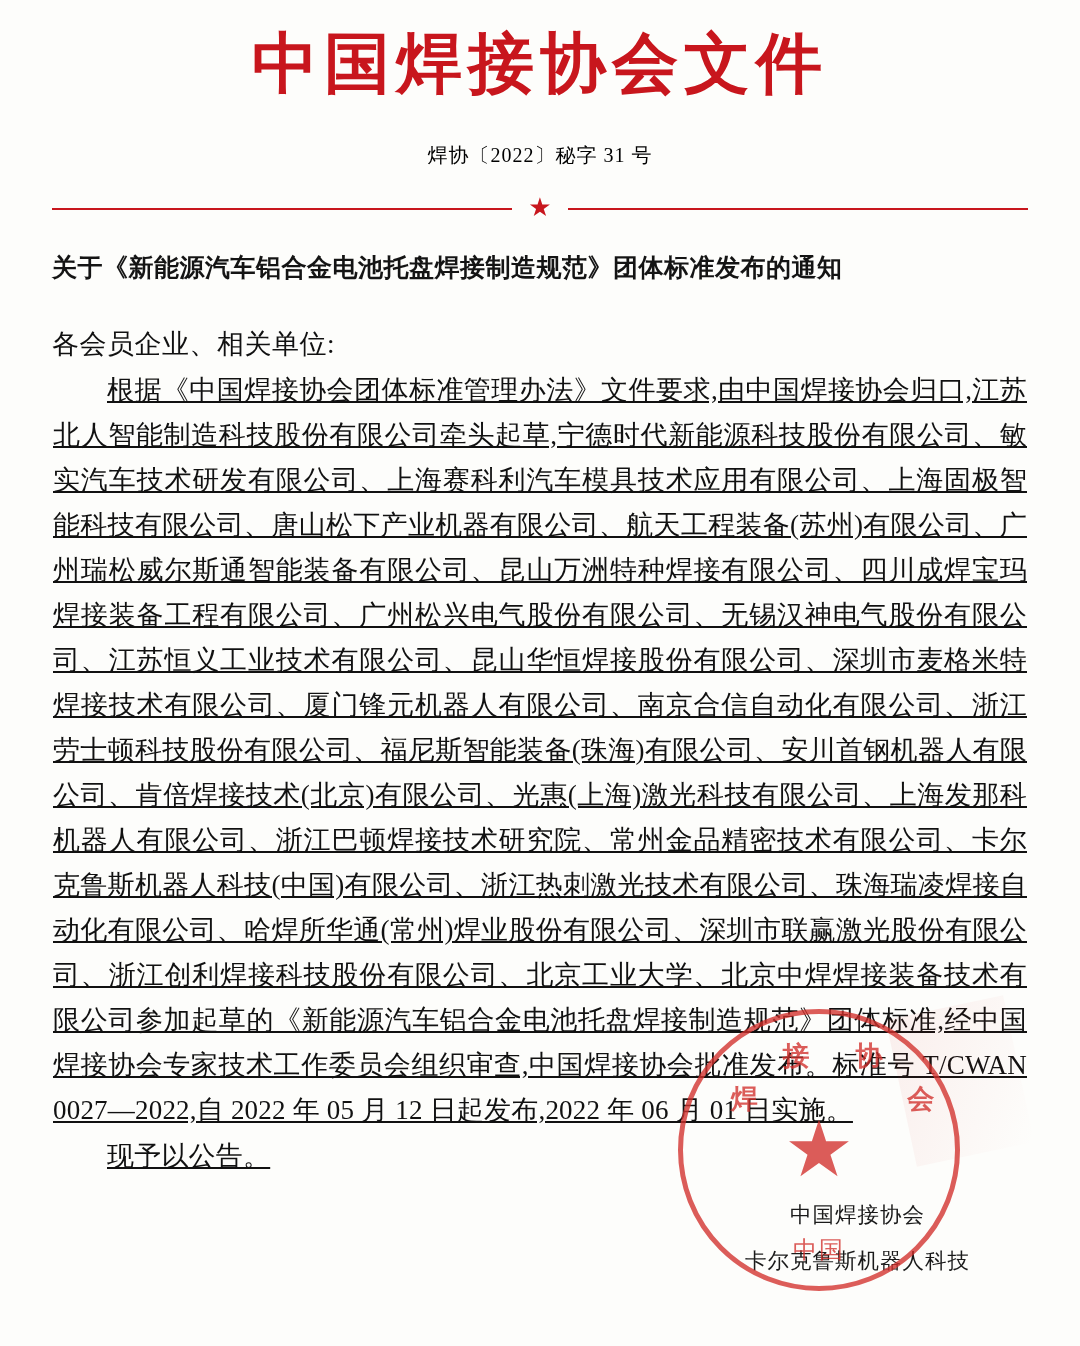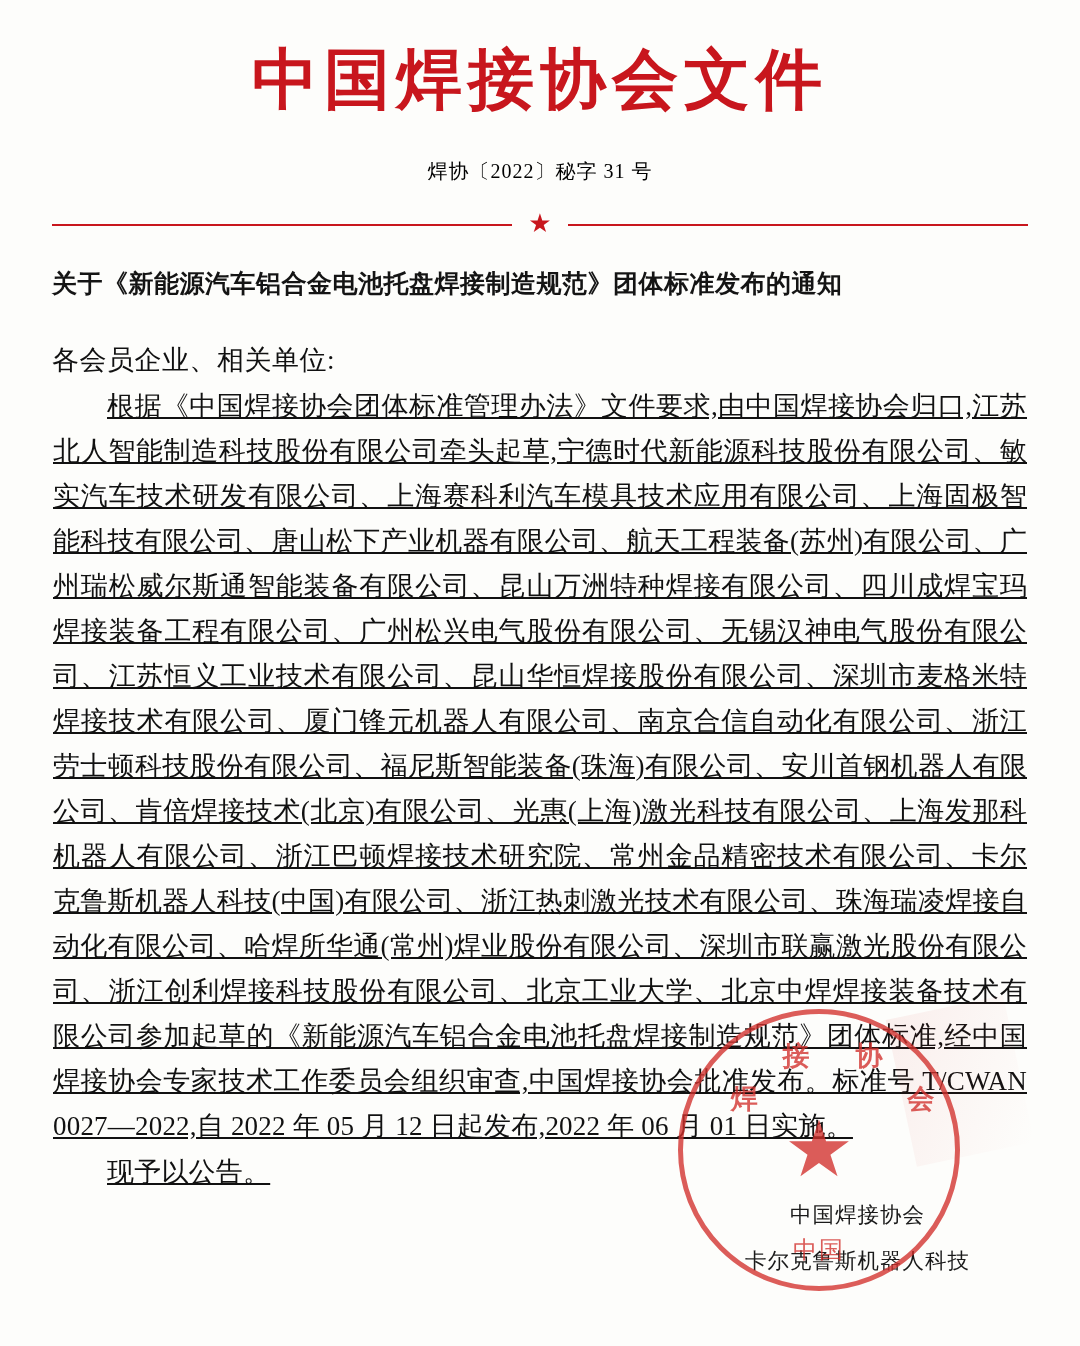--- a/index.html
+++ b/index.html
@@ -14,21 +14,21 @@
     color: #1a1a1a;
     position: relative;
     overflow: hidden;
   }
   .page {
     width: 1080px;
     height: 1346px;
     position: relative;
     background: #fdfdfb;
     box-sizing: border-box;
-    padding: 16px 52px;
+    padding: 0 52px;
   }
 
   
   .masthead {
     text-align: center;
     padding-top: 26px;
   }
   .masthead-title {
     color: #c8161d;
     font-family: "Liberation Serif", "DejaVu Serif", serif;

